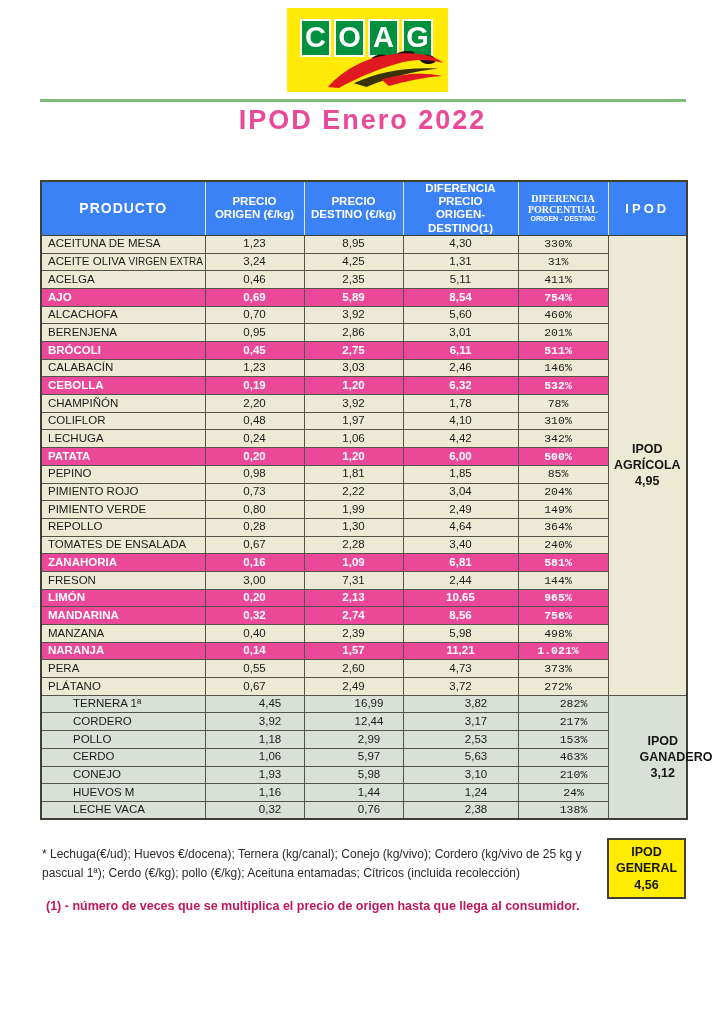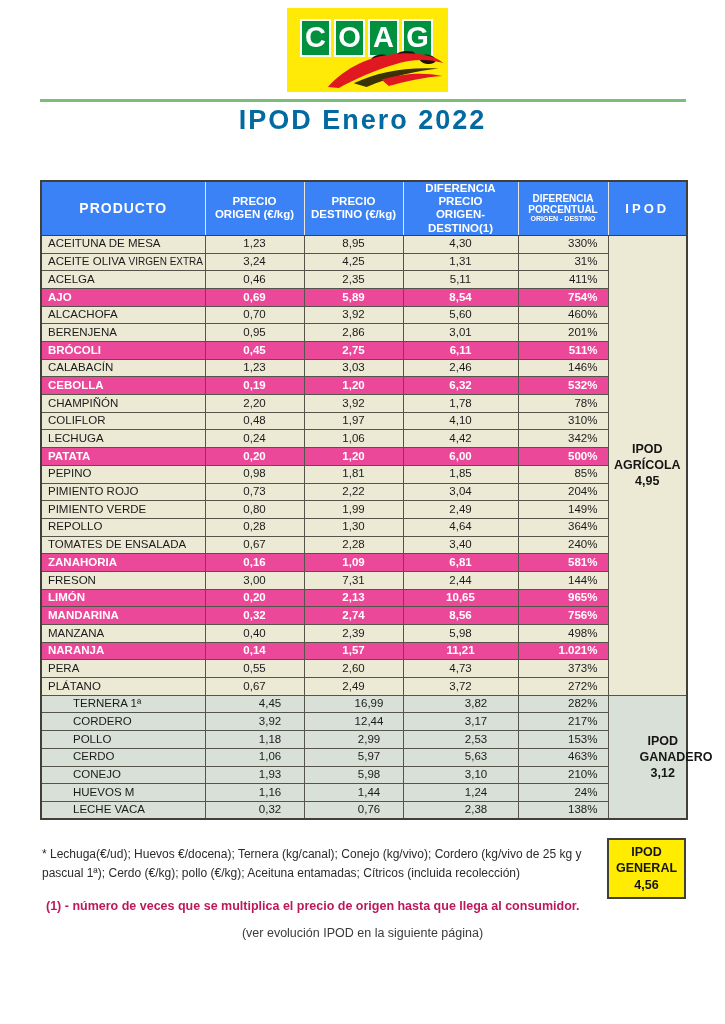--- a/index.html
+++ b/index.html
@@ -10,40 +10,40 @@
   
   .logo { position:absolute; left:287px; top:8px; width:161px; height:84px; background:#ffe906; }
   .logo-tiles { position:absolute; left:13px; top:11px; display:flex; gap:3px; }
   .tile { width:31px; height:38px; background:#00913f; border:2px solid #fdfdf4; color:#fff;
           font-weight:bold; font-size:29px; line-height:32px; text-align:center; }
   .logo-swoosh { position:absolute; right:2px; bottom:2px; width:120px; height:42px; }
 
   .rule { position:absolute; left:40px; width:646px; top:99px; height:3px; background:#7cbd7c; }
 
   .title { position:absolute; top:105px; left:0; width:100%; text-align:center;
-           font-size:27px; font-weight:bold; letter-spacing:2px; color:#0369a1; }
+           font-size:27px; font-weight:bold; letter-spacing:2px; color:#ec4899; }
   .subtitle { position:absolute; top:139px; left:0; width:100%; text-align:center;
               font-size:19.5px; font-weight:bold; color:#1c1c1c; }
 
   
   table.price { position:absolute; left:40px; top:180px; width:646px; border-collapse:collapse;
                 table-layout:fixed; border:2px solid #403f38; }
   th { background:#3b82f6; color:#fff; font-weight:bold; vertical-align:middle; text-align:center;
        border:1px solid #e8e6da; border-bottom:1px solid #403f38; height:40px; padding:0 1px; }
   .th-main  { font-size:14px; letter-spacing:1px; }
   .th-line  { font-size:11.5px; line-height:1.15; }
-  .th-pct   { font-size:10px; line-height:1.1; }
+  .th-pct   { font-size:10px; line-height:1.1;font-family:Liberation Serif, serif; }
   .th-sub   { font-size:7px; line-height:1.2; }
   .th-ipod  { font-size:13px; letter-spacing:3px; }
   td { height:17.7px; font-size:11.5px; color:#1b1b1b; border:1px solid #55544a;
        vertical-align:middle; padding:0; line-height:1; }
   .cell-product { text-align:left; padding-left:6px; }
   .product-note { font-size:10px; letter-spacing:0; }
   .cell-num { text-align:center; }
-  .cell-pct { text-align:right; padding-right:10px; }
+  .cell-pct { text-align:center; padding-right:10px;font-family:Liberation Mono, monospace; }
   .row-beige td    { background:#ece9d5; }
   .row-ganadero td { background:#d9e0d7;padding-left:31px; }
   .row-red td      { background:#ec4899; color:#fff; font-weight:bold; }
   td.ipod-cell { background:#ece9d5; text-align:center; font-weight:bold; font-size:12.5px;
                  color:#151515; line-height:1.3; }
   td.ipod-cell.ganadero { background:#d9e0d7; }
 
   
   .footnote { position:absolute; left:42px; top:845px; width:553px; font-size:12px;
               color:#2b2b2b; line-height:1.55; }
@@ -365,15 +365,14 @@
 
   <div class="footnote">* Lechuga(€/ud);  Huevos €/docena); Ternera (kg/canal); Conejo (kg/vivo); Cordero (kg/vivo de 25 kg y pascual 1ª); Cerdo (€/kg); pollo (€/kg); Aceituna entamadas; Cítricos (incluida recolección)</div>
   <div class="note-green">(1) - número de veces que se multiplica el precio de origen hasta que llega al consumidor.</div>
 
   <div class="general-box">
     <div>IPOD</div>
     <div>GENERAL</div>
     <div>4,56</div>
   </div>
 
-  <div class="bottom-note">(ver evolución IPOD en la siguiente página)</div>
 
 </div>
 
 </body></html>

